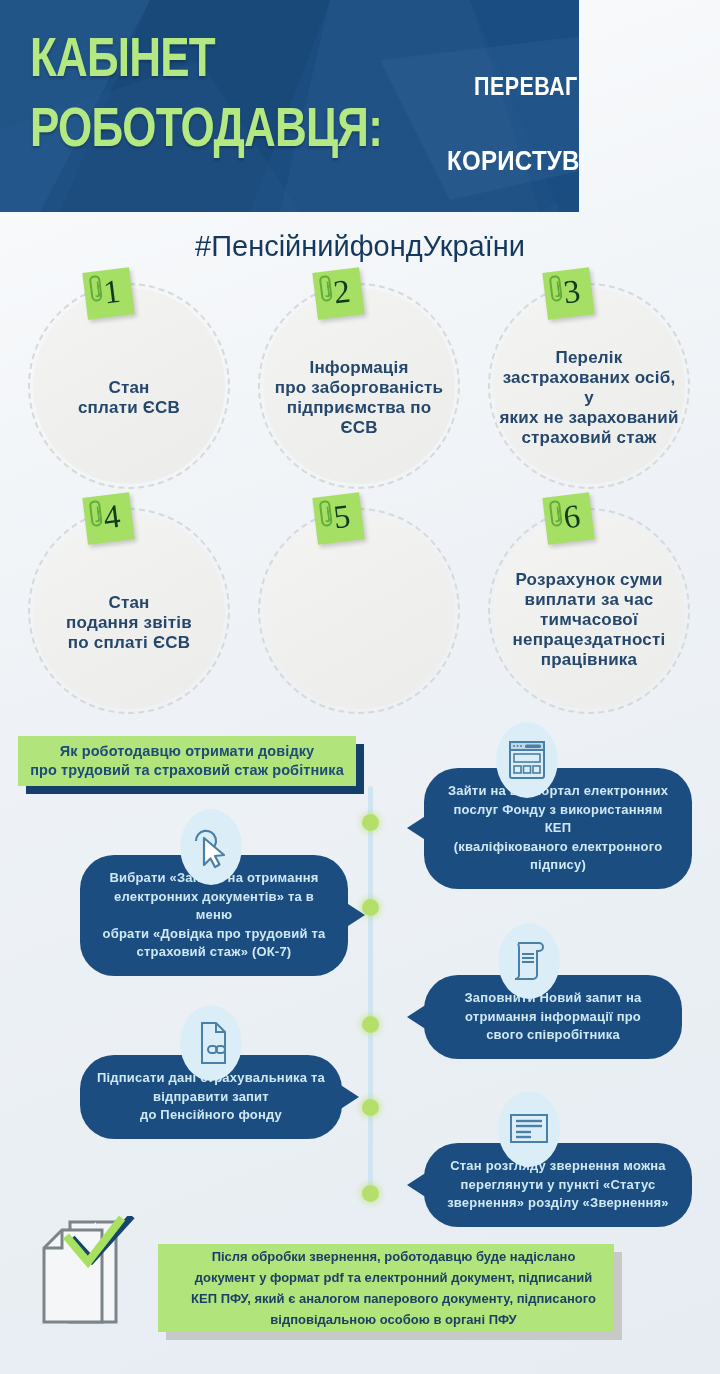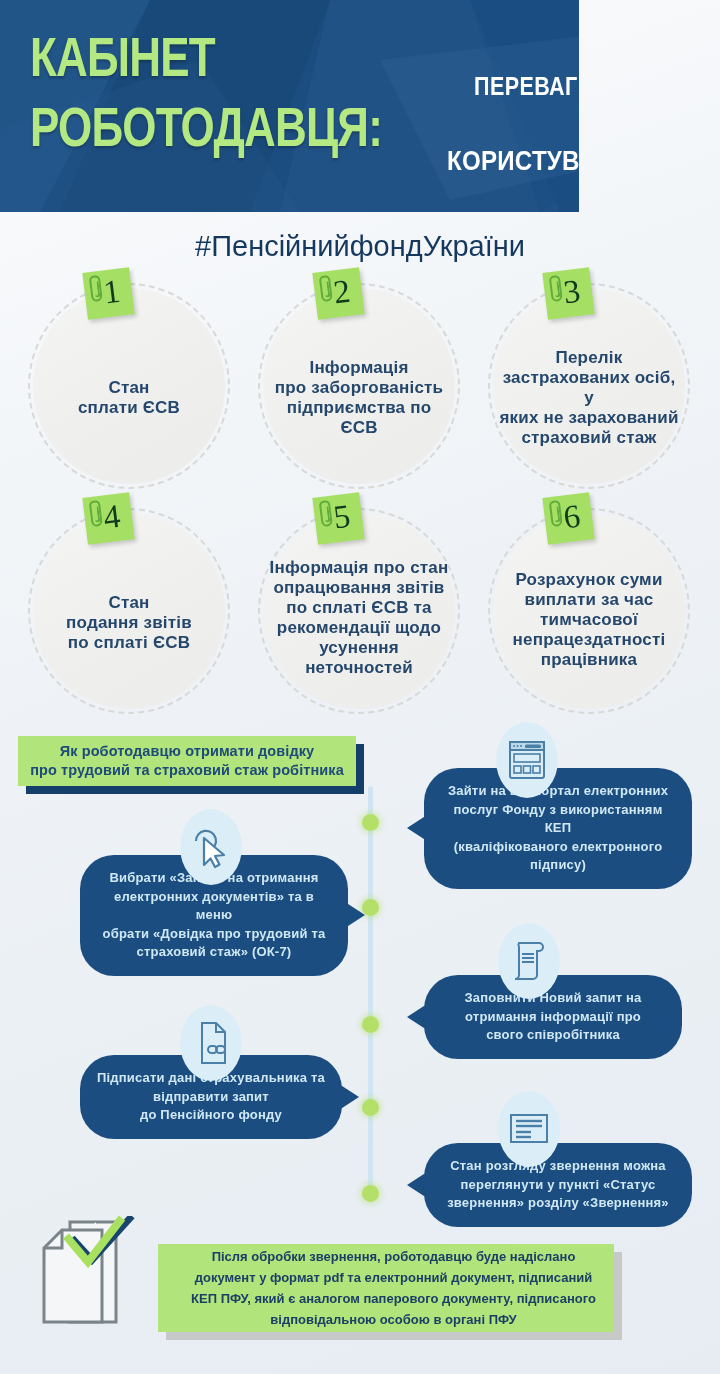--- a/index.html
+++ b/index.html
@@ -243,26 +243,20 @@
 подання звітів
 по сплаті ЄСВ</div>
     </div>
 
     <div class="circle c2">
       <div class="dash"></div>
       <div class="note">
         <span class="clip"></span>
         <span class="num">5</span>
       </div>
-      <div class="ctext" style="white-space:pre-line;padding-top:14px">Інформація про стан
-опрацювання звітів
-по сплаті ЄСВ та
-рекомендації щодо
-усунення
-неточностей</div>
     </div>
 
     <div class="circle c3">
       <div class="dash"></div>
       <div class="note">
         <span class="clip"></span>
         <span class="num">6</span>
       </div>
       <div class="ctext" style="white-space:pre-line;padding-top:18px">Розрахунок суми
 виплати за час

